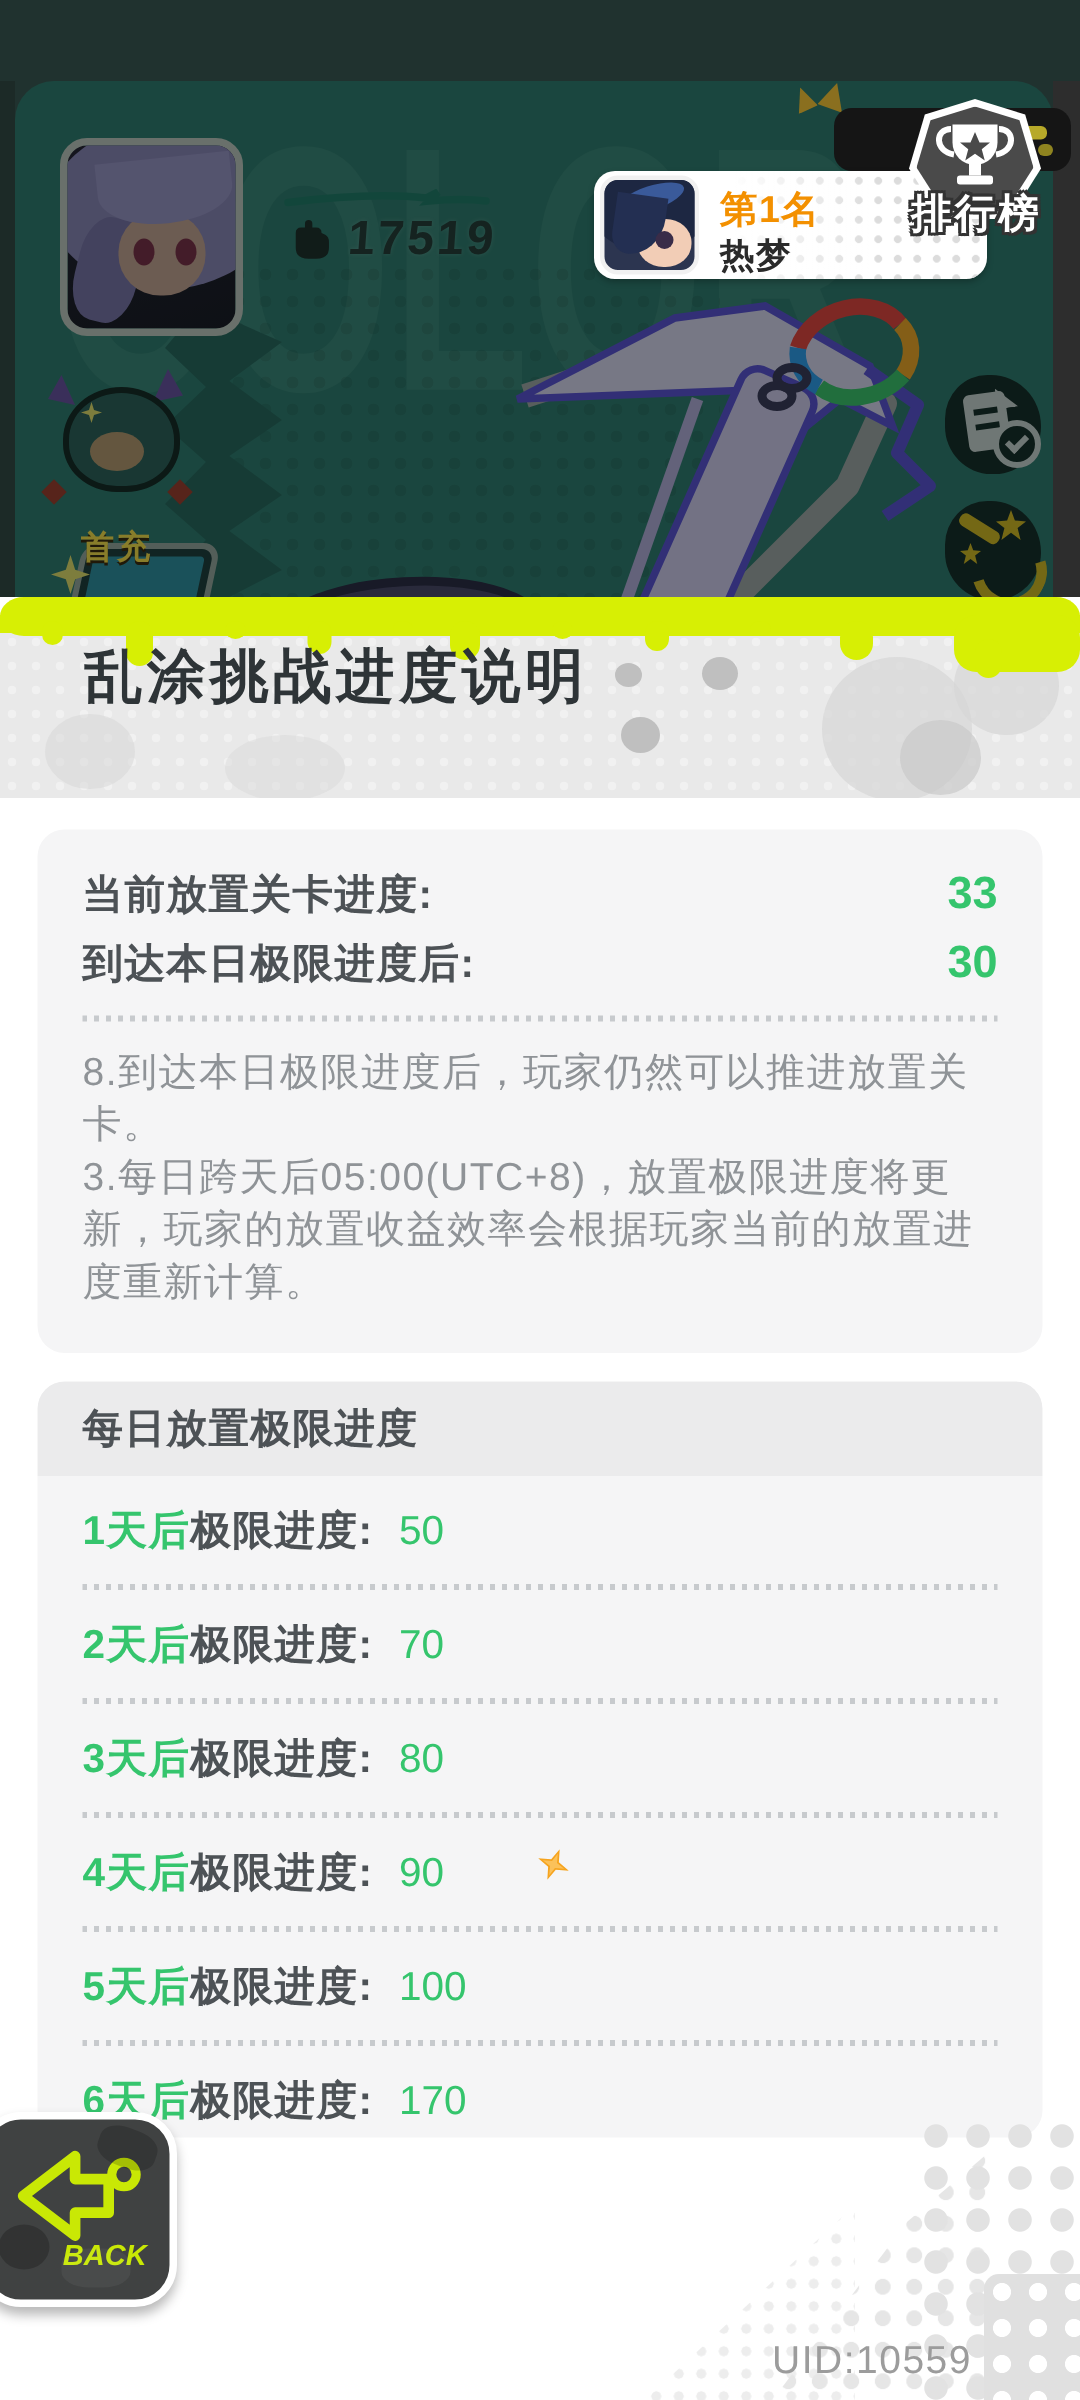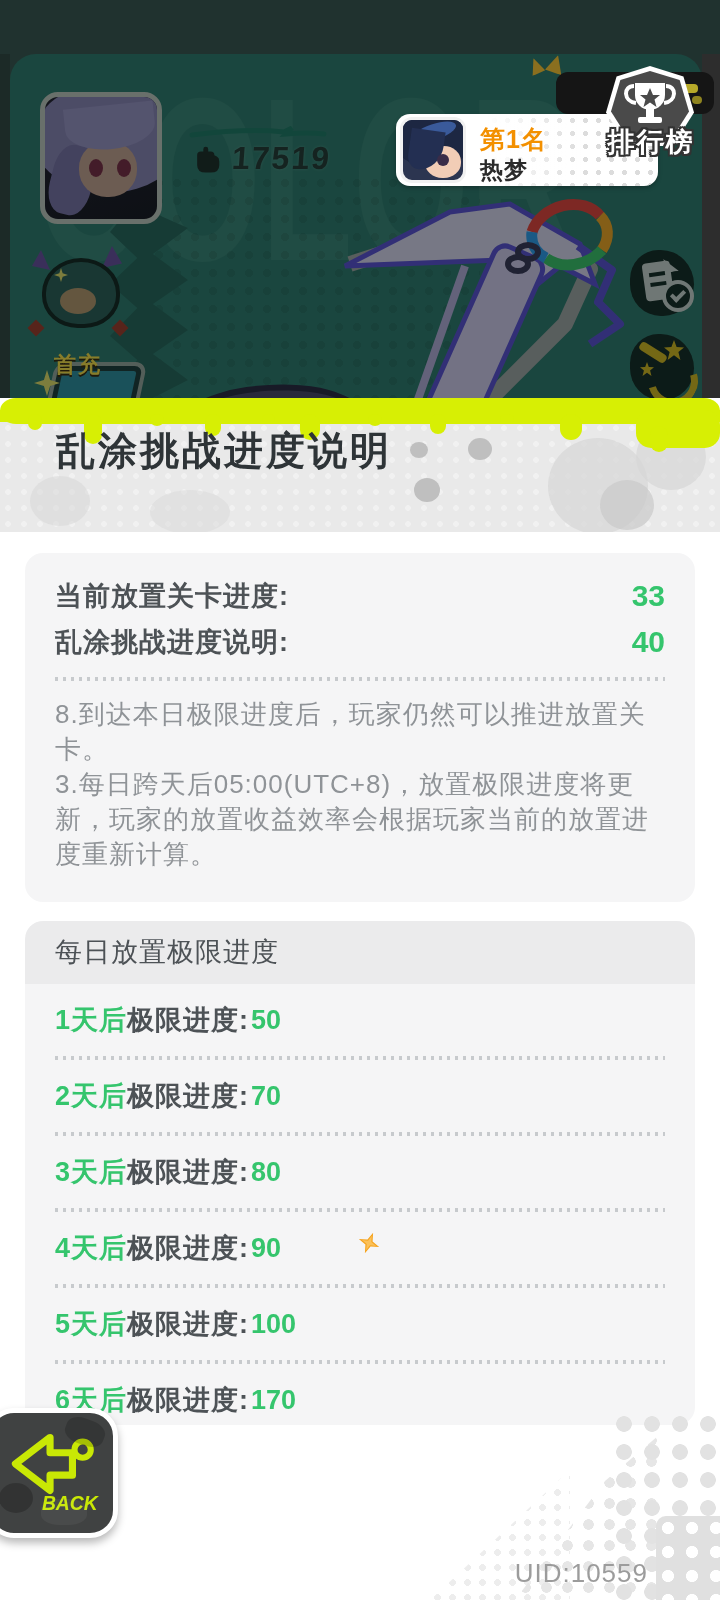--- a/index.html
+++ b/index.html
@@ -133,25 +133,25 @@
   .card1{top:553px;height:349px;padding:26px 30px;}
   .sum-line{display:flex;align-items:center;height:34px;margin-bottom:12px;justify-content:space-between;}
   .sum-label{font-size:27px;font-weight:800;color:#4d5256;letter-spacing:1px;}
   .sum-val{font-size:30px;font-weight:800;color:#35c56d;margin-left:12px;}
   .dotline{height:4px;background-image:repeating-linear-gradient(90deg,#c7cacd 0 3px,transparent 3px 8px);}
   .card1 .dotline{margin:18px 0 16px 0;}
   .rules p{margin:0;font-size:26px;line-height:35px;color:#8f9397;letter-spacing:1px;}
 
   .card2{top:921px;height:504px;overflow:hidden;}
   .card2-header{height:63px;line-height:63px;background:#ebebec;padding-left:30px;
-        font-size:27px;font-weight:400;color:#4d5256;letter-spacing:1px;border-radius:18px 18px 0 0;}
+        font-size:27px;font-weight:700;color:#4d5256;letter-spacing:1px;border-radius:18px 18px 0 0;}
   .trow{height:72px;display:flex;align-items:center;padding:0 30px;}
   .trow .day{font-size:27px;font-weight:800;color:#35c56d;letter-spacing:1px;}
   .trow .mid{font-size:27px;font-weight:800;color:#4d5256;letter-spacing:1px;}
-  .trow .val{font-size:27px;font-weight:700;color:#35c56d;margin-left:2px;}
+  .trow .val{font-size:27px;font-weight:400;color:#35c56d;margin-left:17px;}
   .rowdiv{margin:0 30px;}
 
   
   .sparkle{position:absolute;left:358px;top:1232px;z-index:7;}
 
   
   .back-btn{position:absolute;left:-14px;top:1408px;width:122px;height:120px;background:#404242;
         border:5px solid #ffffff;border-radius:28px;box-shadow:0 5px 8px rgba(0,0,0,0.28);overflow:hidden;}
   .bk-doodle1{position:absolute;left:8px;top:70px;width:34px;height:30px;border-radius:50%;background:rgba(0,0,0,0.22);}
   .bk-doodle2{position:absolute;left:74px;top:6px;width:40px;height:26px;border-radius:40%;background:rgba(0,0,0,0.18);transform:rotate(20deg);}
@@ -317,22 +317,22 @@
     <div class="gh-blob gh-b3"></div>
   </div>
   <div class="page-title">乱涂挑战进度说明</div>
 
   <div class="card card1">
     <div class="sum-line">
       <span class="sum-label">当前放置关卡进度:</span>
       <span class="sum-val">33</span>
     </div>
     <div class="sum-line">
-      <span class="sum-label">乱涂挑战进度说明:</span>
-      <span class="sum-val">40</span>
+      <span class="sum-label">到达本日极限进度后:</span>
+      <span class="sum-val">30</span>
     </div>
     <div class="dotline"></div>
     <div class="rules">
       <p>8.到达本日极限进度后，玩家仍然可以推进放置关卡。</p>
       <p>3.每日跨天后05:00(UTC+8)，放置极限进度将更新，玩家的放置收益效率会根据玩家当前的放置进度重新计算。</p>
     </div>
   </div>
 
   <div class="card card2">
     <div class="card2-header">每日放置极限进度</div>

